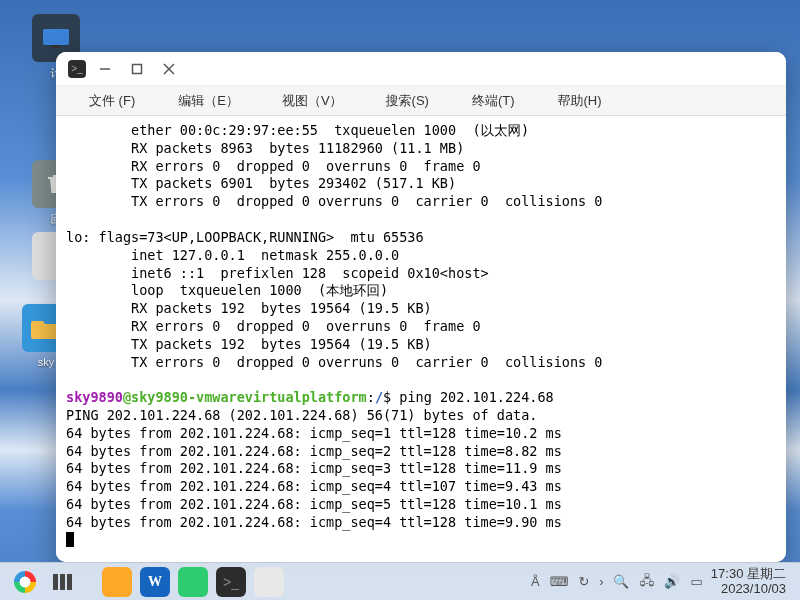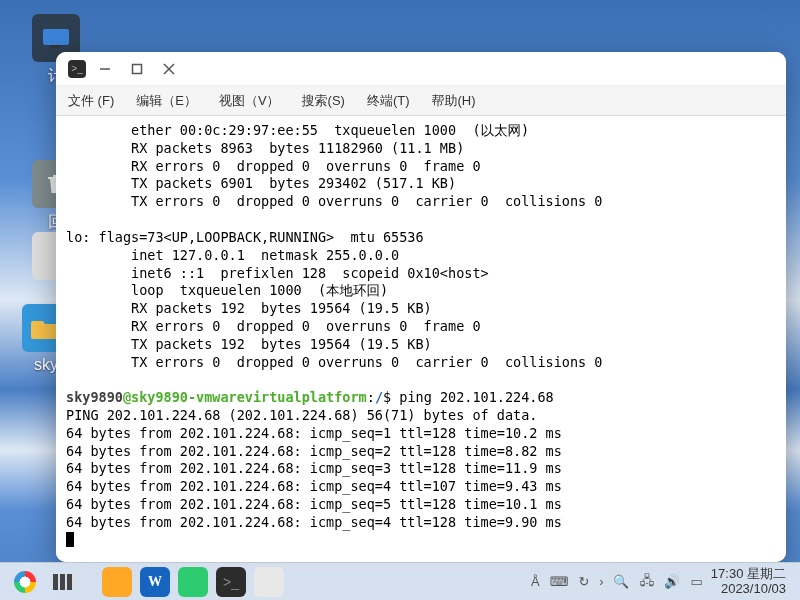--- a/index.html
+++ b/index.html
@@ -7,21 +7,21 @@
     width: 800px; height: 600px;
     font-family: sans-serif;
     background: linear-gradient(180deg,#3a6fb5 0%,#4a7fc5 15%,#5a8fd5 30%,#dde8f5 50%,#4a7fc5 65%,#dde8f5 75%,#5a8fd5 85%,#4a7fc5 100%);
     overflow: hidden;
     position: relative;
   }
 
   
   .desktop-icon { position: absolute; width: 48px; text-align: center; }
   .desktop-icon .ic { width: 48px; height: 48px; border-radius: 6px; display: flex; align-items: center; justify-content: center; }
-  .desktop-icon .lbl { font-size: 16px; color: #fff; margin-top: 4px; text-shadow: 0 1px 2px rgba(0,0,0,.6); white-space: nowrap; overflow: hidden; }
+  .desktop-icon .lbl { font-size: 11px; color: #fff; margin-top: 4px; text-shadow: 0 1px 2px rgba(0,0,0,.6); white-space: nowrap; overflow: hidden; }
   .ic-computer { background:#2c3e50; }
   .ic-trash { background:#7f8c8d; }
   .ic-generic { background:#e0e0e0; }
   .ic-folder { background:#3498db; }
 
   
   .window {
     position: absolute;
     left: 56px; top: 52px;
     width: 730px; height: 510px;
@@ -56,34 +56,34 @@
     height: 30px;
     display: flex;
     align-items: center;
     padding: 0 12px;
     gap: 22px;
     background: #f5f5f5;
     border-bottom: 1px solid #ddd;
     font-size: 13px;
     color: #333;
   }
-  .menubar span { cursor: pointer; }
+  .menubar span { cursor: pointer; margin-left: 21px; }
 
   .term-body {
     flex: 1;
     padding: 6px 10px;
     background: #fff;
     font-family: "DejaVu Sans Mono","Consolas",monospace;
     font-size: 13.5px;
     line-height: 1.32;
     color: #000;
     overflow: hidden;
     white-space: pre;
   }
-  .pr-user { color: #404040; font-weight: bold; }
+  .pr-user { color: #a21caf; font-weight: bold; }
   .pr-host { color: #4caf2a; font-weight: bold; }
   .pr-path { color: #3060c0; font-weight: bold; }
   .cursor { display:inline-block; width:8px; height:15px; background:#000; vertical-align:-2px; }
 
   
   .taskbar {
     position: absolute;
     left: 0; right: 0; bottom: 0;
     height: 38px;
     background: rgba(230,236,245,.9);

